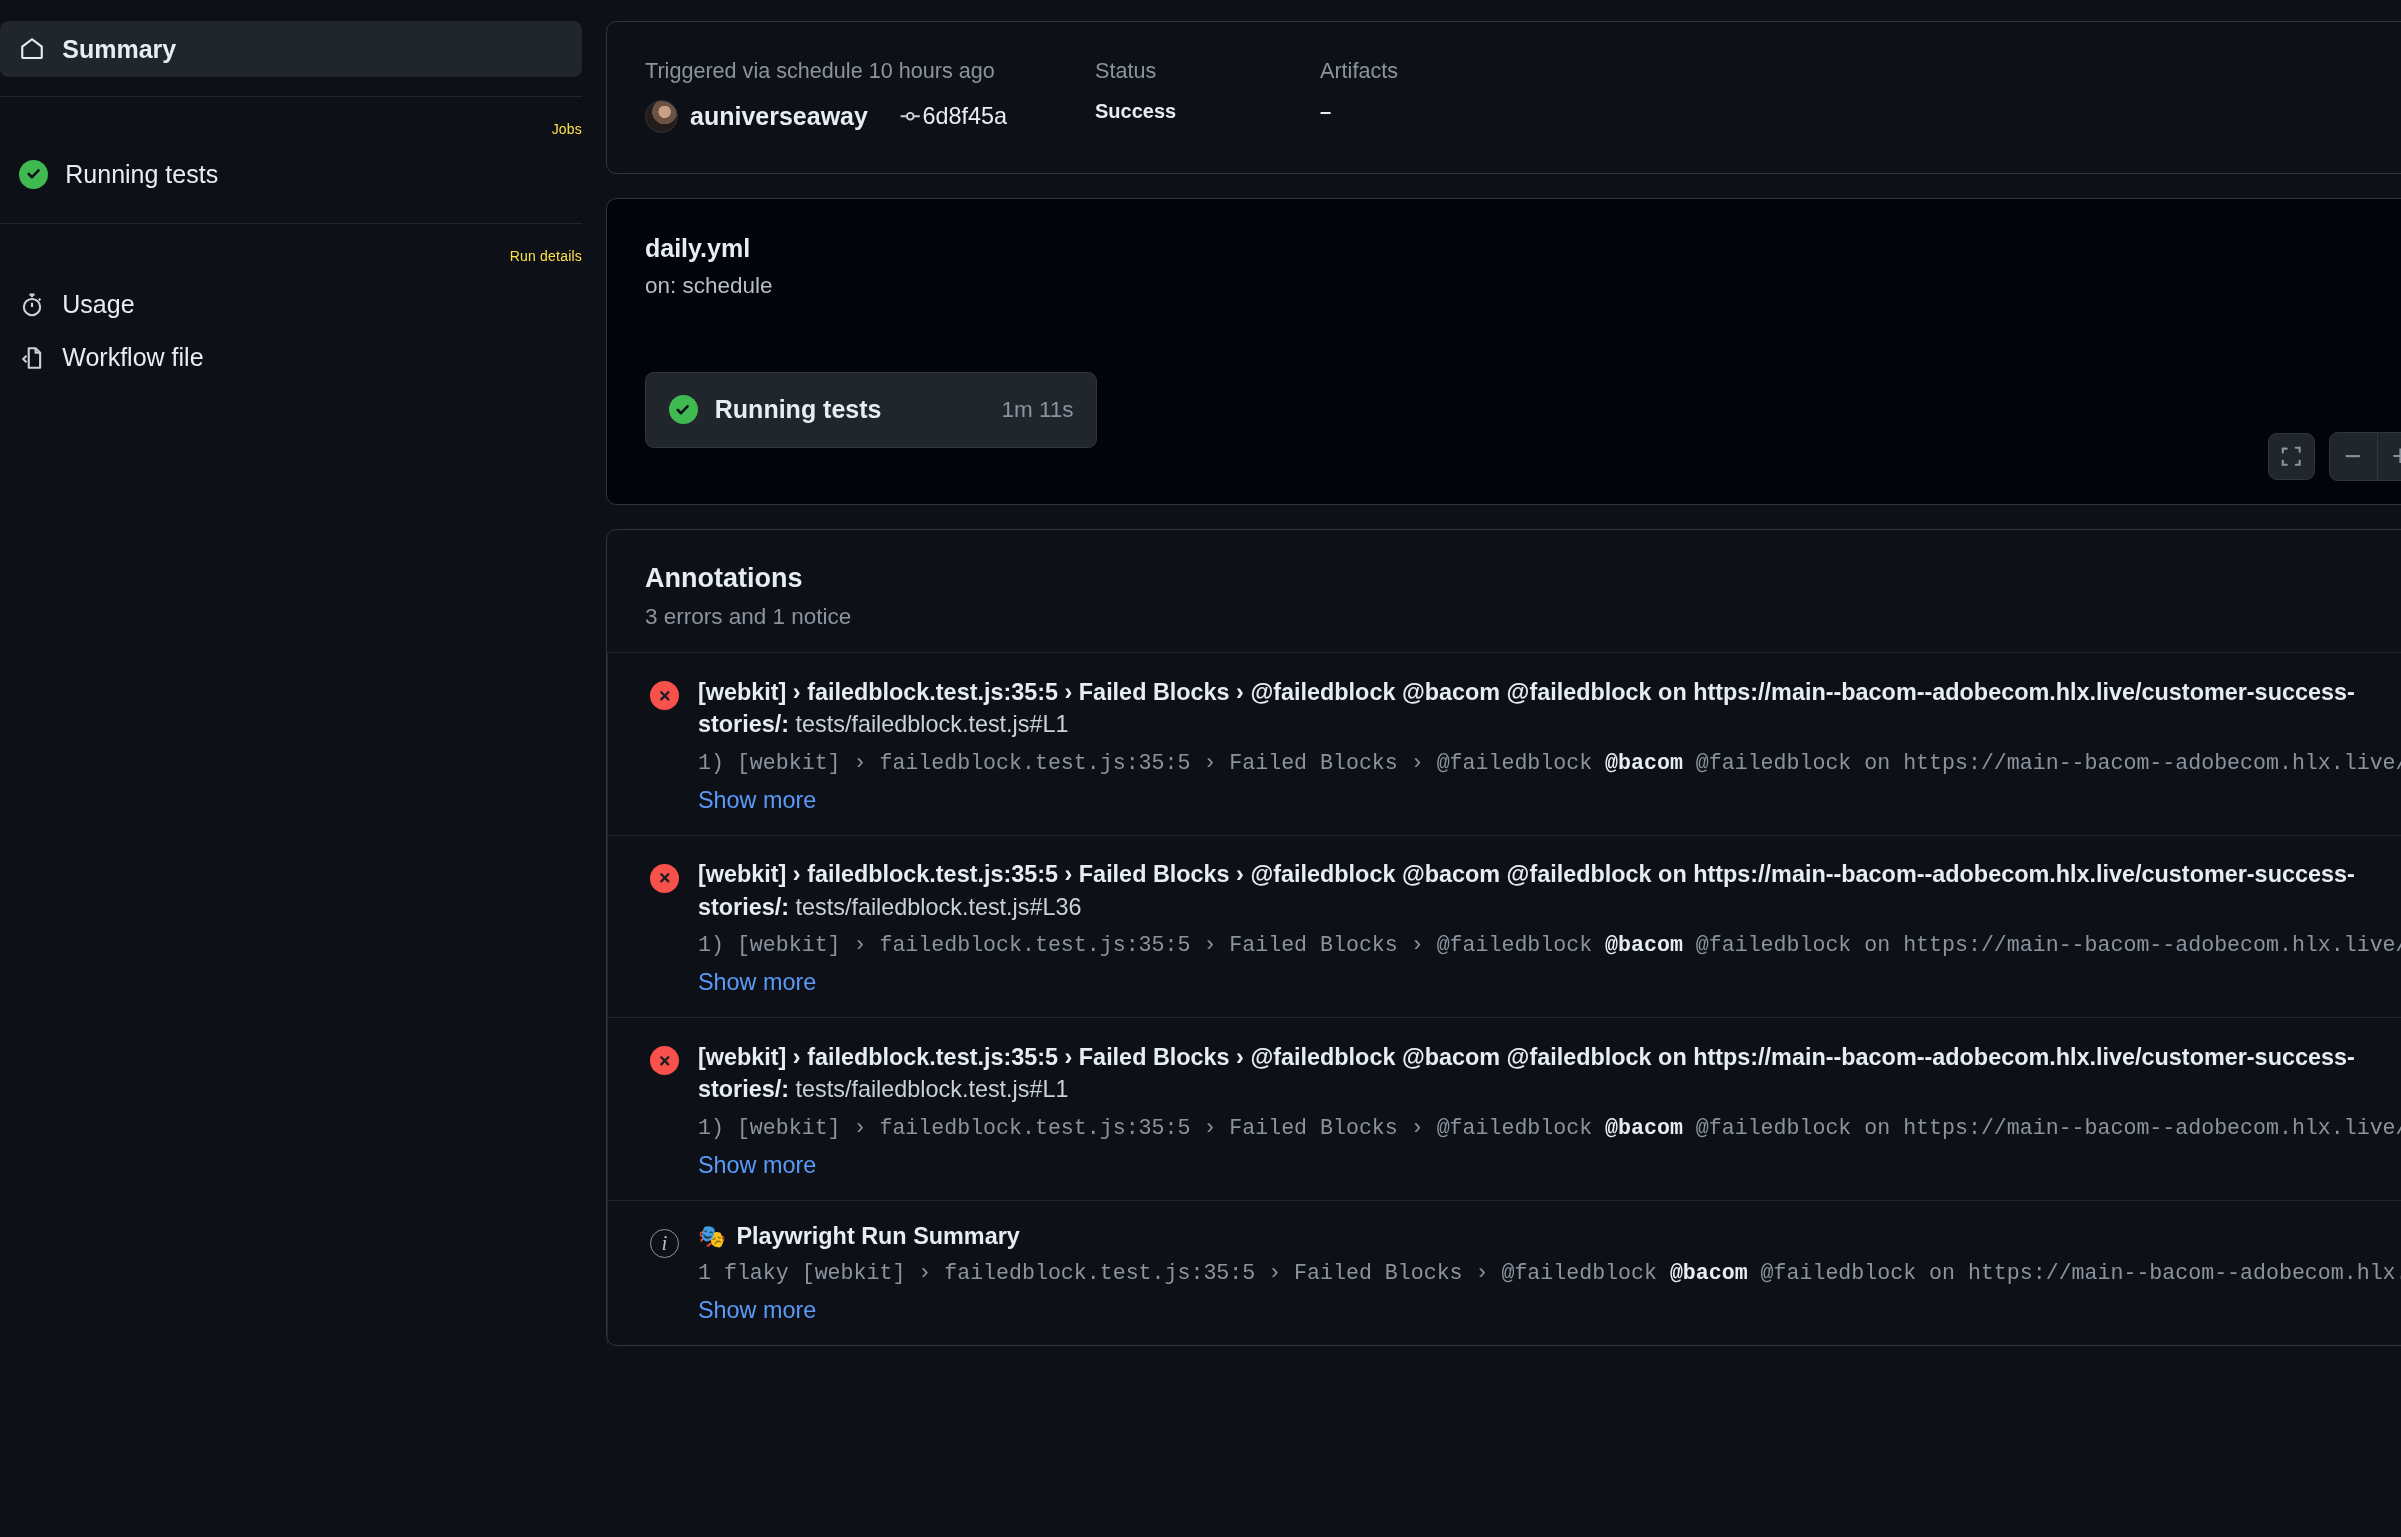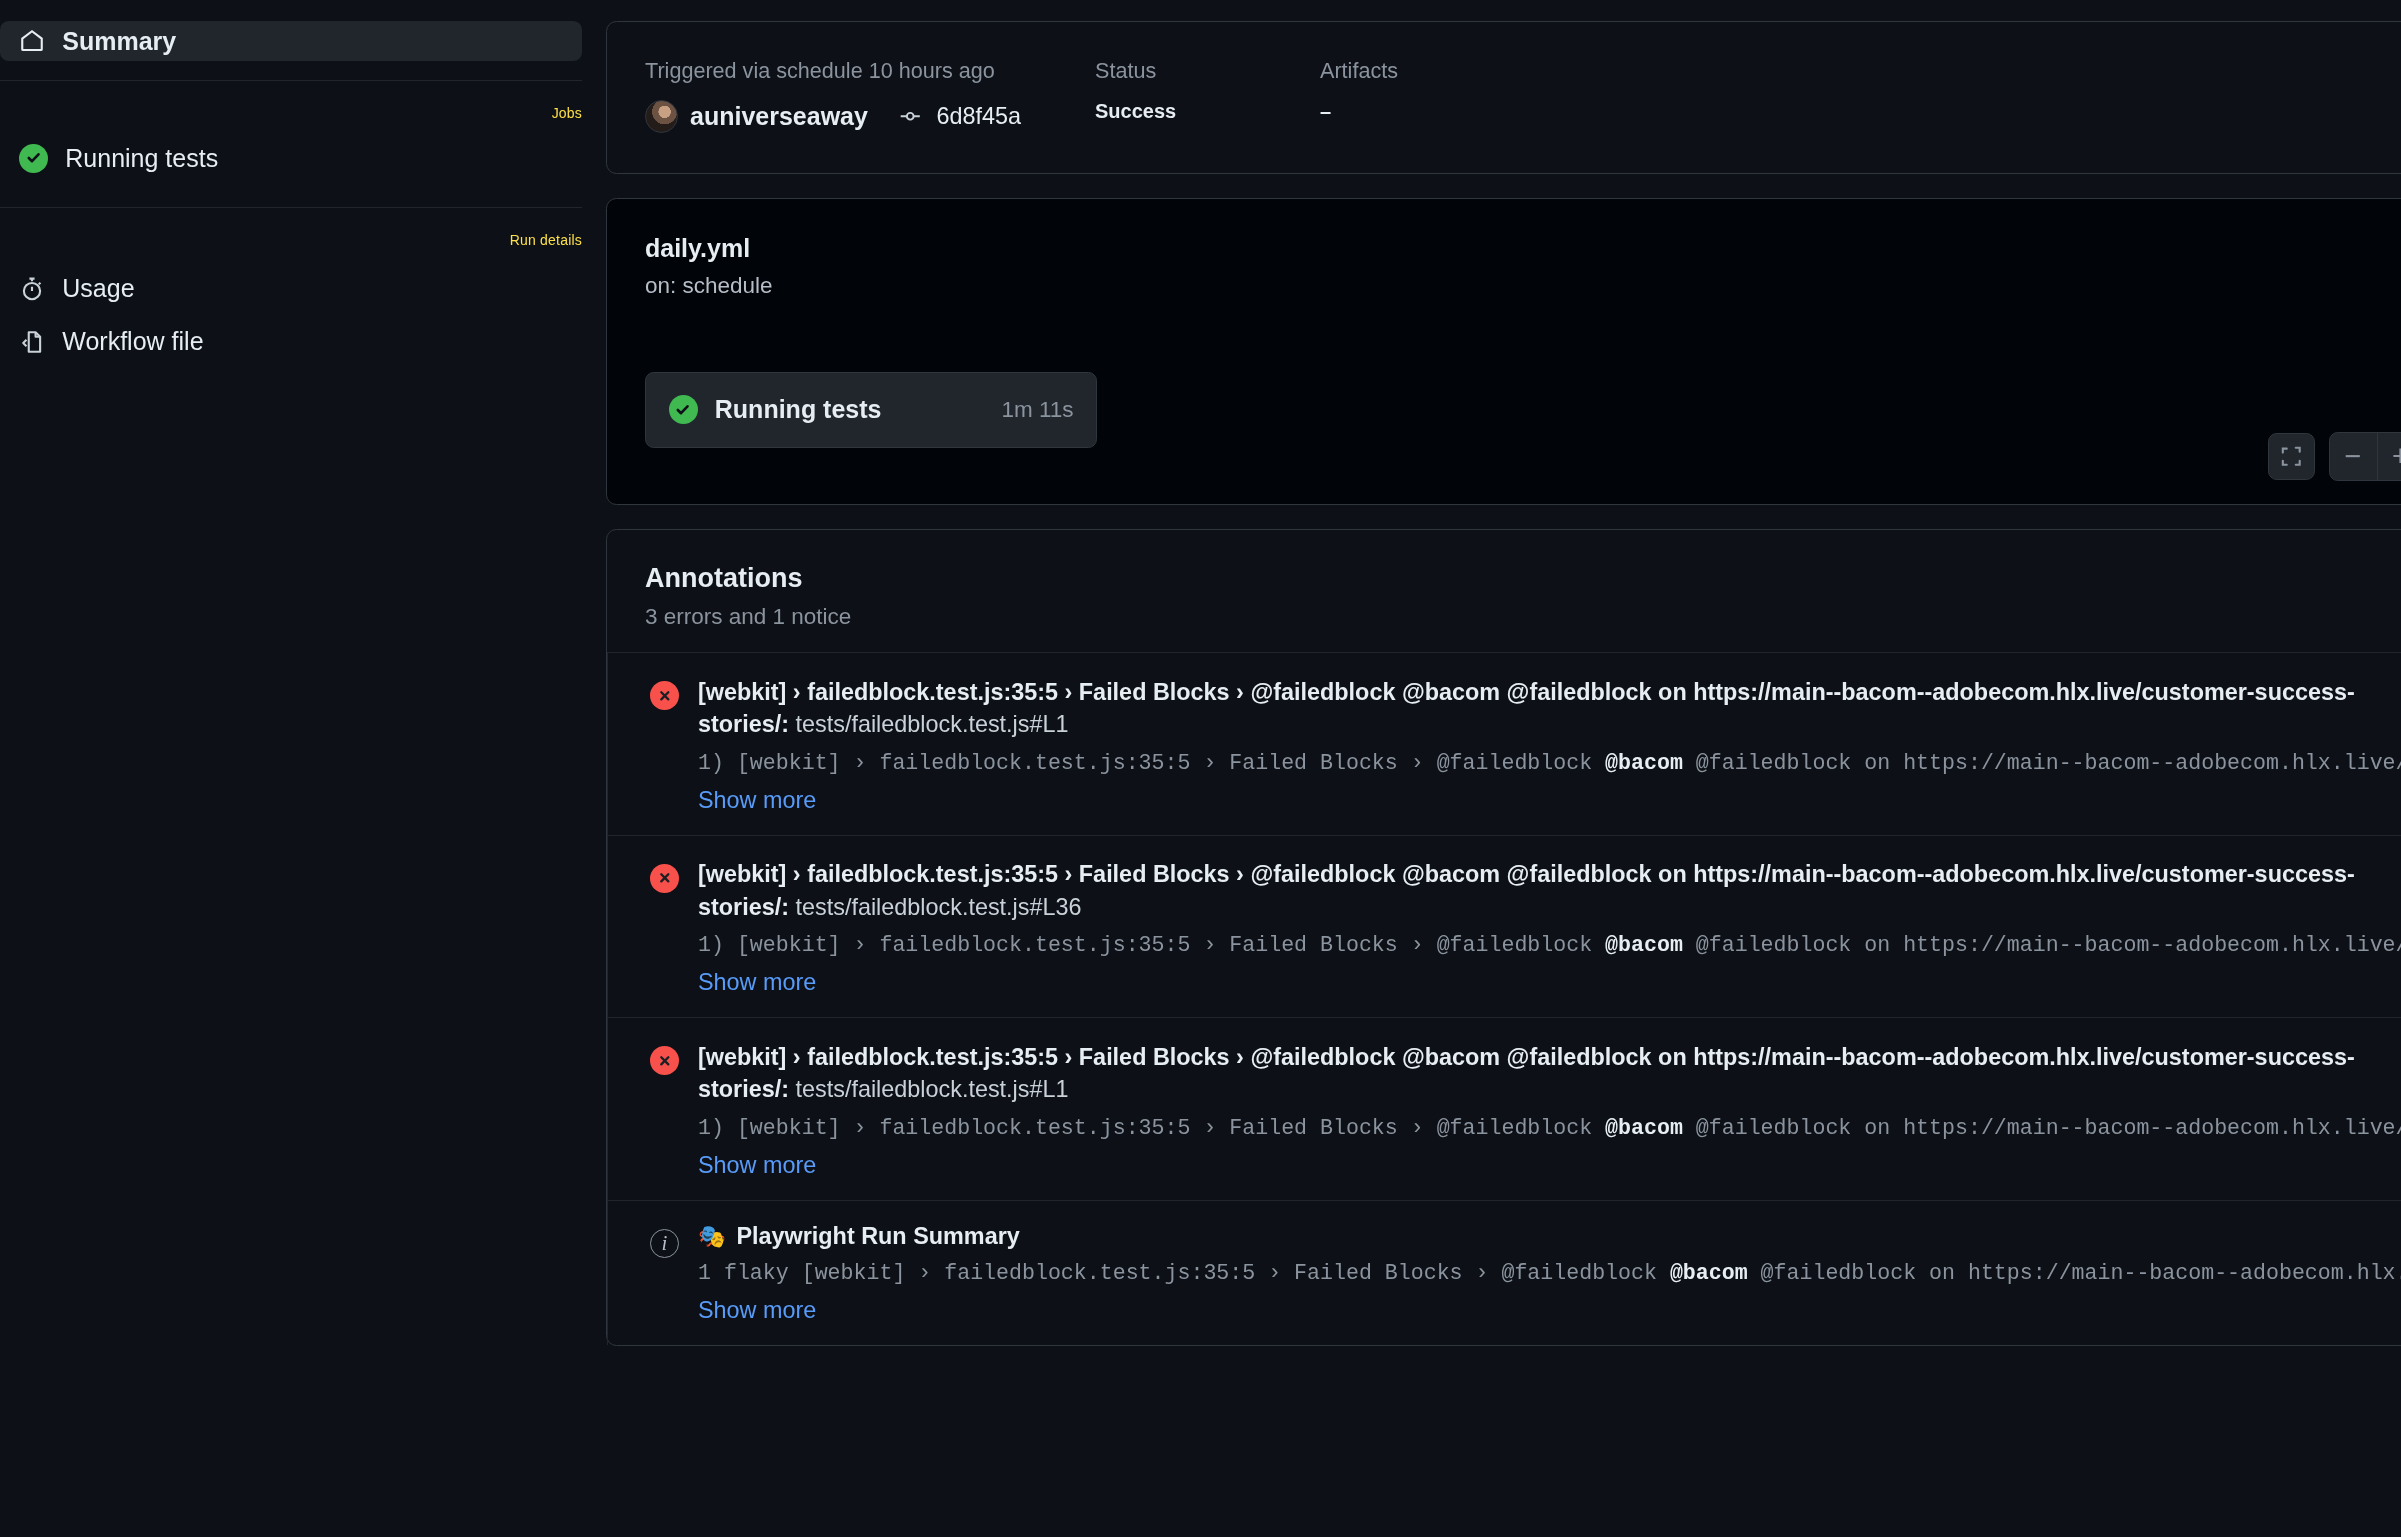--- a/index.html
+++ b/index.html
@@ -10,21 +10,21 @@
     font-family: "Liberation Sans", sans-serif;
     color: #e6edf3;
     overflow: hidden;
   }
   .page { display: flex; width: 2401px; height: 1537px; }
 
   
   .sidebar { width: 606px; flex: 0 0 606px; padding: 21px 24px 0 0; }
   .side-nav-item {
     display: flex; align-items: center; gap: 17.3px;
-    height: 40px; padding: 0 19px; border-radius: 8.7px;
+    height: 56px; padding: 0 19px; border-radius: 8.7px;
     position: relative; color: #e6edf3; font-size: 25px;
   }
   .side-nav-item.active { background: #21262d; font-weight: bold; }
   .side-nav-item.active::before {
     content: ""; position: absolute; left: -17.3px; top: 7px; bottom: 7px;
     width: 6px; border-radius: 7px; background: #5a9cf8;
   }
   .side-sep { height: 0.9px; background: #21262d; margin: 19px 0 0 0; }
   .side-group-title {
     color: #fde047; font-size: 14px; padding: 24px 0 14px 19px; letter-spacing: 0.2px; text-align: right;
@@ -56,21 +56,21 @@
   .meta-col.dur     { flex: 0 0 242px; }
   .meta-label { color: #8b949e; font-size: 21.6px; }
   .meta-value { font-size: 20px; font-weight: bold; color: #e6edf3; }
   .meta-actor { display: flex; align-items: center; gap: 12px; }
   .avatar {
     width: 33px; height: 33px; border-radius: 50%;
     background: radial-gradient(circle at 60% 35%, #c8a184 0 22%, #6b5242 23% 45%, #241c18 46% 100%);
     border: 0.9px solid #30363d; flex: 0 0 auto;
   }
   .actor-name { font-size: 25px; font-weight: bold; }
-  .commit { display: flex; align-items: center; gap: 15px; margin-left: 19px; }
+  .commit { display: flex; align-items: center; gap: 1px; margin-left: 19px; }
   .commit-sha { font-size: 23.4px; color: #e6edf3; }
 
   
   .graph-inner { position: relative; padding: 35px 38px 42px; min-height: 305px; }
   .graph-title { font-size: 25px; font-weight: bold; color: #e6edf3; }
   .graph-sub { font-size: 22.5px; color: #b6bec8; margin-top: 10.4px; }
   .job-node {
     position: absolute; left: 38px; top: 173px; width: 452px; height: 76px;
     background: #21262d; border: 0.9px solid #30363d; border-radius: 8.7px;
     display: flex; align-items: center; padding: 0 22.5px; gap: 17.3px;

